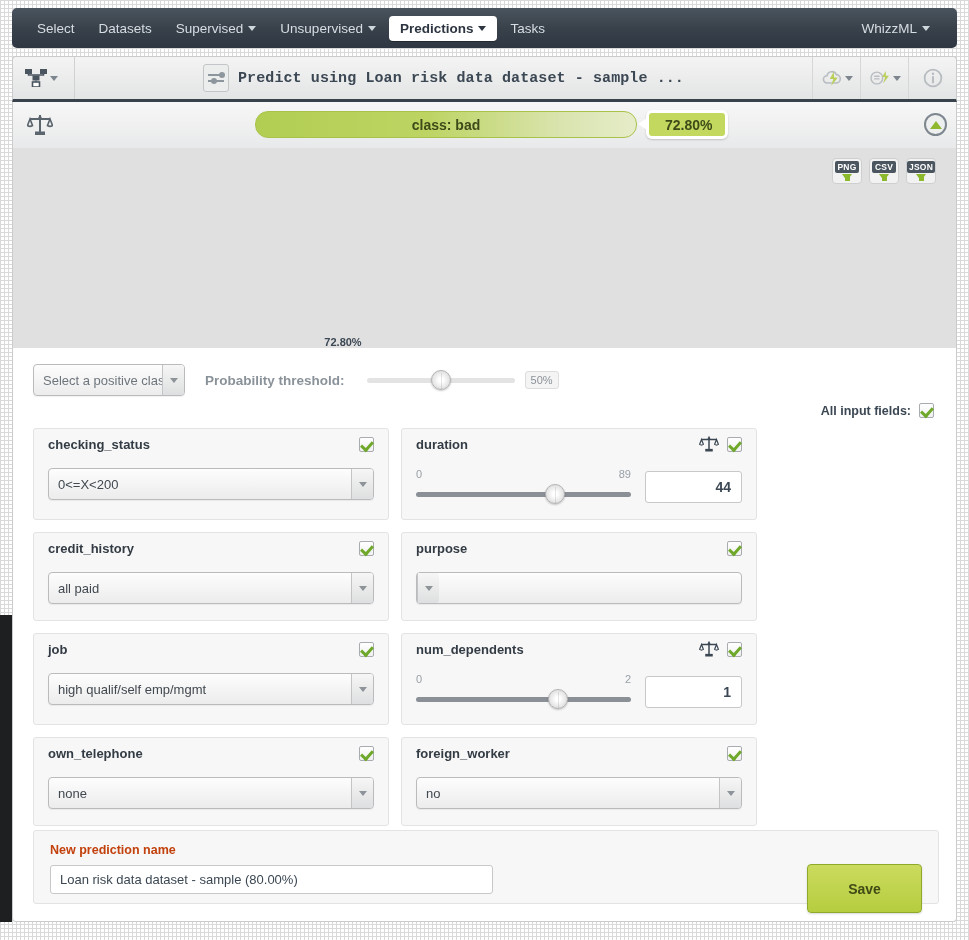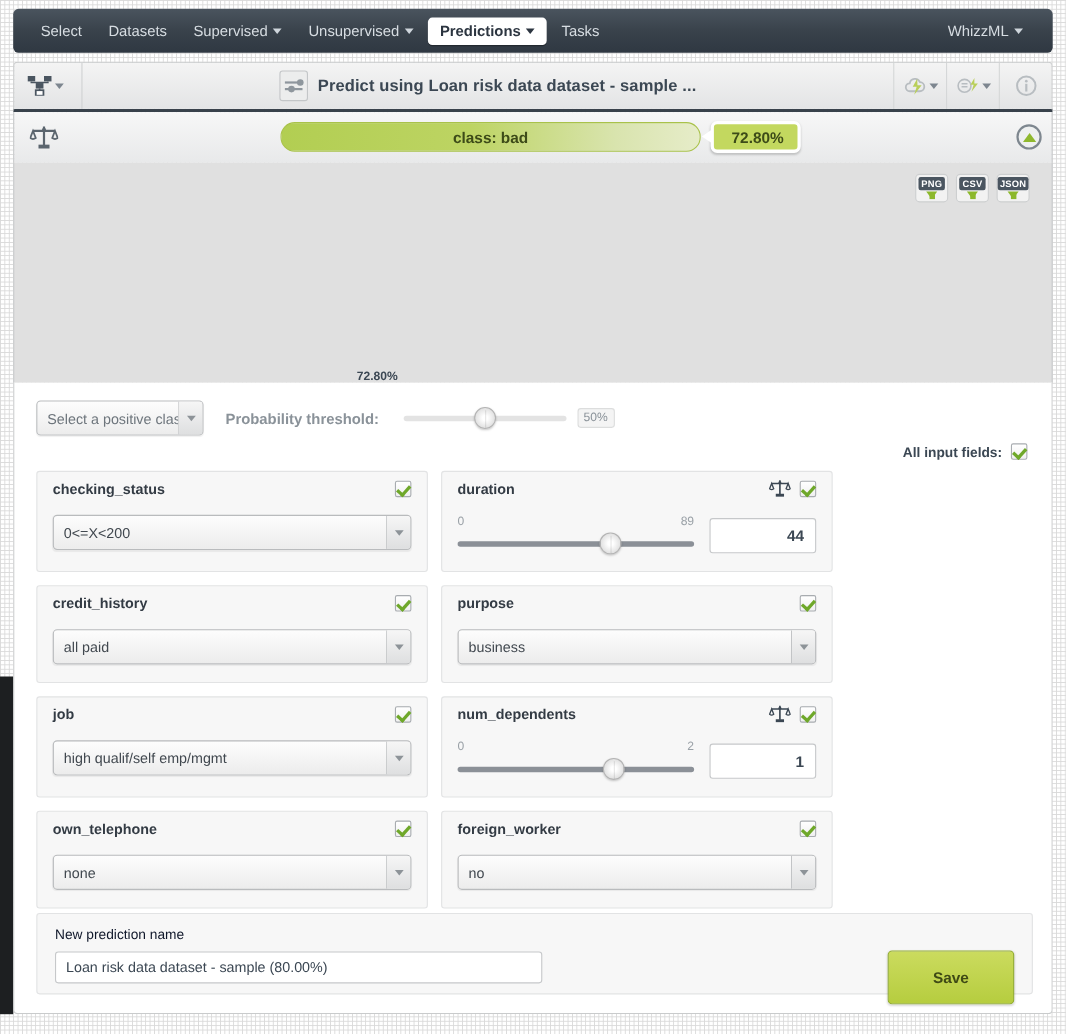--- a/index.html
+++ b/index.html
@@ -55,21 +55,21 @@
     background: linear-gradient(to bottom, #f4f4f4, #e3e4e5);
     border: 1px solid #c9cbcc; border-bottom: 3px solid #39424b;
     border-radius: 4px 4px 0 0;
     display: flex; align-items: center;
   }
   .tb-left { width: 62px; display: flex; align-items: center; gap: 3px;
              padding-left: 12px; border-right: 1px solid #cfd1d2; height: 100%; }
   .tb-caret { width:0;height:0;border-left:4px solid transparent;
               border-right:4px solid transparent;border-top:5px solid #7d868f; }
   .tb-center { flex: 1; display: flex; align-items: center; justify-content: center; gap: 9px; }
-  .tb-title { font-size: 15px; font-weight: bold; color: #3b4753; letter-spacing: .1px; }
+  .tb-title { font-size: 15px; font-weight: bold; color: #3b4753; letter-spacing: .1px; font-family: Liberation Mono, monospace; }
   .tb-right { display: flex; align-items: center; height: 100%; }
   .tb-btn {
     width: 48px; height: 100%; display: flex; align-items: center;
     justify-content: center; gap: 2px; border-left: 1px solid #d5d7d8;
   }
 
   .sliders-icon {
     width: 26px; height: 28px; border: 1px solid #c3c6c8; border-radius: 3px;
     background: #eceded; display: flex; flex-direction: column;
     justify-content: center; gap: 4px; padding: 0 4px;
@@ -229,21 +229,21 @@
     background: #ffffff; display: flex; align-items: center; justify-content: flex-end;
     padding-right: 10px; font-size: 14px; font-weight: bold; color: #3b4753;
   }
 
   
   .save-panel {
     position: absolute; left: 20px; top: 482px; width: 906px; height: 74px;
     background: #f7f7f7; border: 1px solid #e2e3e4; border-radius: 3px;
     padding: 12px 16px;
   }
-  .save-label { font-size: 12.5px; font-weight: normal; color: #0f172a; margin-bottom: 8px; }
+  .save-label { font-size: 12.5px; font-weight: bold; color: #c2410c; margin-bottom: 8px; }
   .name-input {
     width: 443px; height: 29px; border: 1px solid #c6c8ca; border-radius: 3px;
     background: #ffffff; display: flex; align-items: center; padding: 0 9px;
     font-size: 13px; color: #3b4753;
   }
   .save-btn {
     position: absolute; right: 16px; top: 33px; width: 115px; height: 49px;
     border-radius: 4px; border: 1px solid #8faa2a;
     background: linear-gradient(to bottom, #cbdb5e 0%, #b6cd3f 100%);
     display: flex; align-items: center; justify-content: center;
@@ -471,21 +471,20 @@
         </div>
         <div class="card">
           <div class="card-head">
             <span class="card-title">purpose</span>
        <span class="card-head-icons">
 
          <span class="chk"></span>
        </span>
           </div>
           <div class="select-box" style="width: 100%;">
-            <span class="select-text">business</span>
          <span class="select-arrow">
               <i></i>
             </span>
           </div>
         </div>
         <div class="card">
           <div class="card-head">
             <span class="card-title">job</span>
        <span class="card-head-icons">
 

